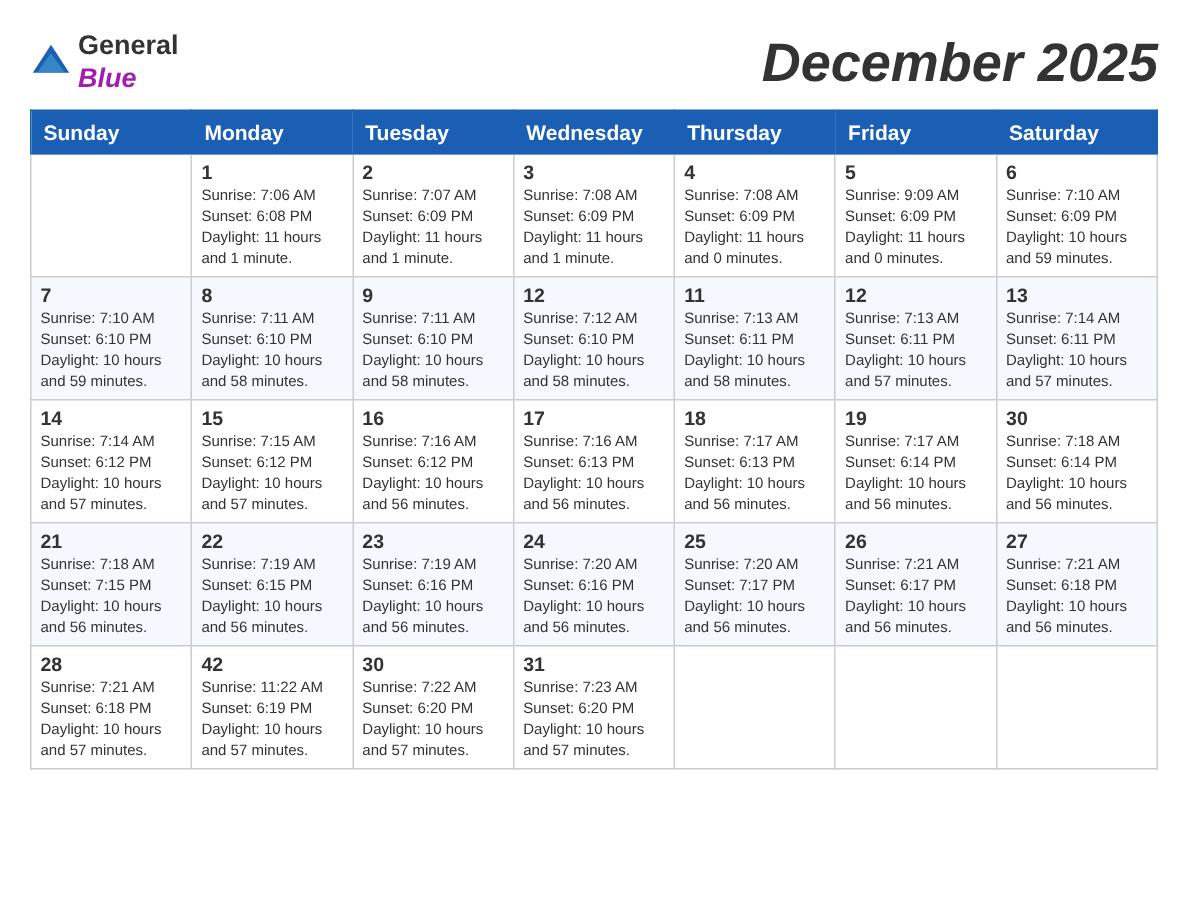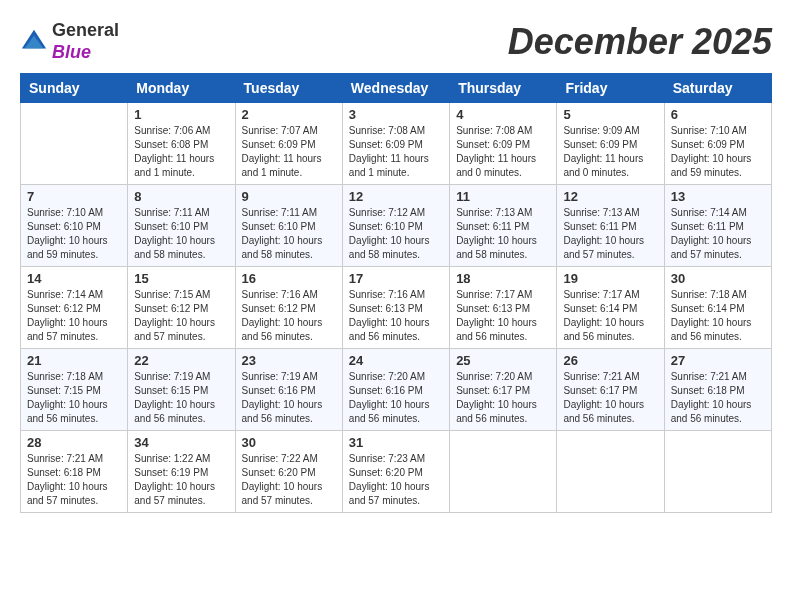--- a/index.html
+++ b/index.html
@@ -295,21 +295,21 @@
         <td>
           <span class="day-number">24</span>
           <div class="day-info">Sunrise: 7:20 AM
 Sunset: 6:16 PM
 Daylight: 10 hours
 and 56 minutes.</div>
         </td>
         <td>
           <span class="day-number">25</span>
           <div class="day-info">Sunrise: 7:20 AM
-Sunset: 6:17 PM
+Sunset: 7:17 PM
 Daylight: 10 hours
 and 56 minutes.</div>
         </td>
         <td>
           <span class="day-number">26</span>
           <div class="day-info">Sunrise: 7:21 AM
 Sunset: 6:17 PM
 Daylight: 10 hours
 and 56 minutes.</div>
         </td>
@@ -323,22 +323,22 @@
       </tr>
       <tr>
         <td>
           <span class="day-number">28</span>
           <div class="day-info">Sunrise: 7:21 AM
 Sunset: 6:18 PM
 Daylight: 10 hours
 and 57 minutes.</div>
         </td>
         <td>
-          <span class="day-number">34</span>
-          <div class="day-info">Sunrise: 1:22 AM
+          <span class="day-number">42</span>
+          <div class="day-info">Sunrise: 11:22 AM
 Sunset: 6:19 PM
 Daylight: 10 hours
 and 57 minutes.</div>
         </td>
         <td>
           <span class="day-number">30</span>
           <div class="day-info">Sunrise: 7:22 AM
 Sunset: 6:20 PM
 Daylight: 10 hours
 and 57 minutes.</div>

